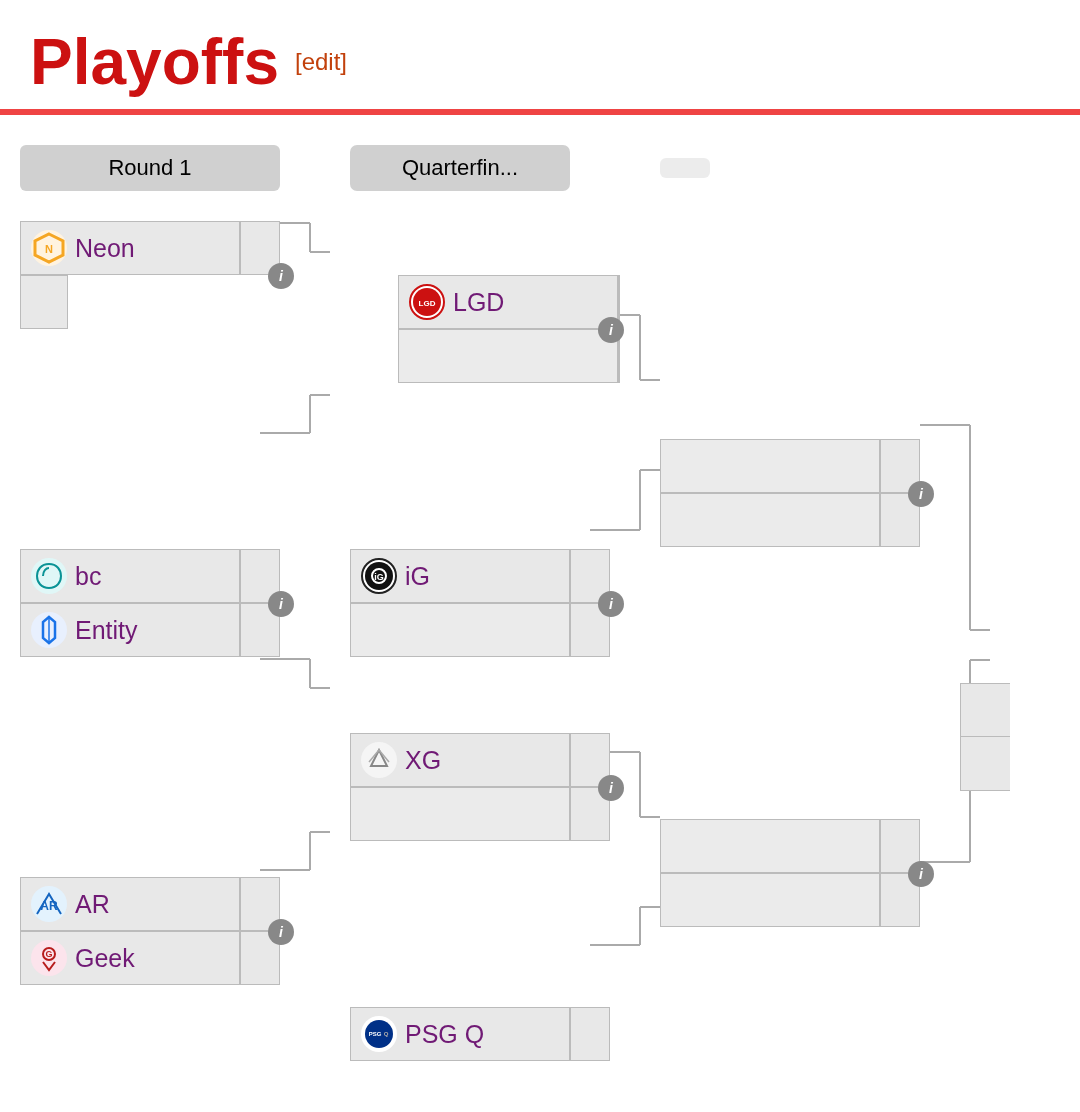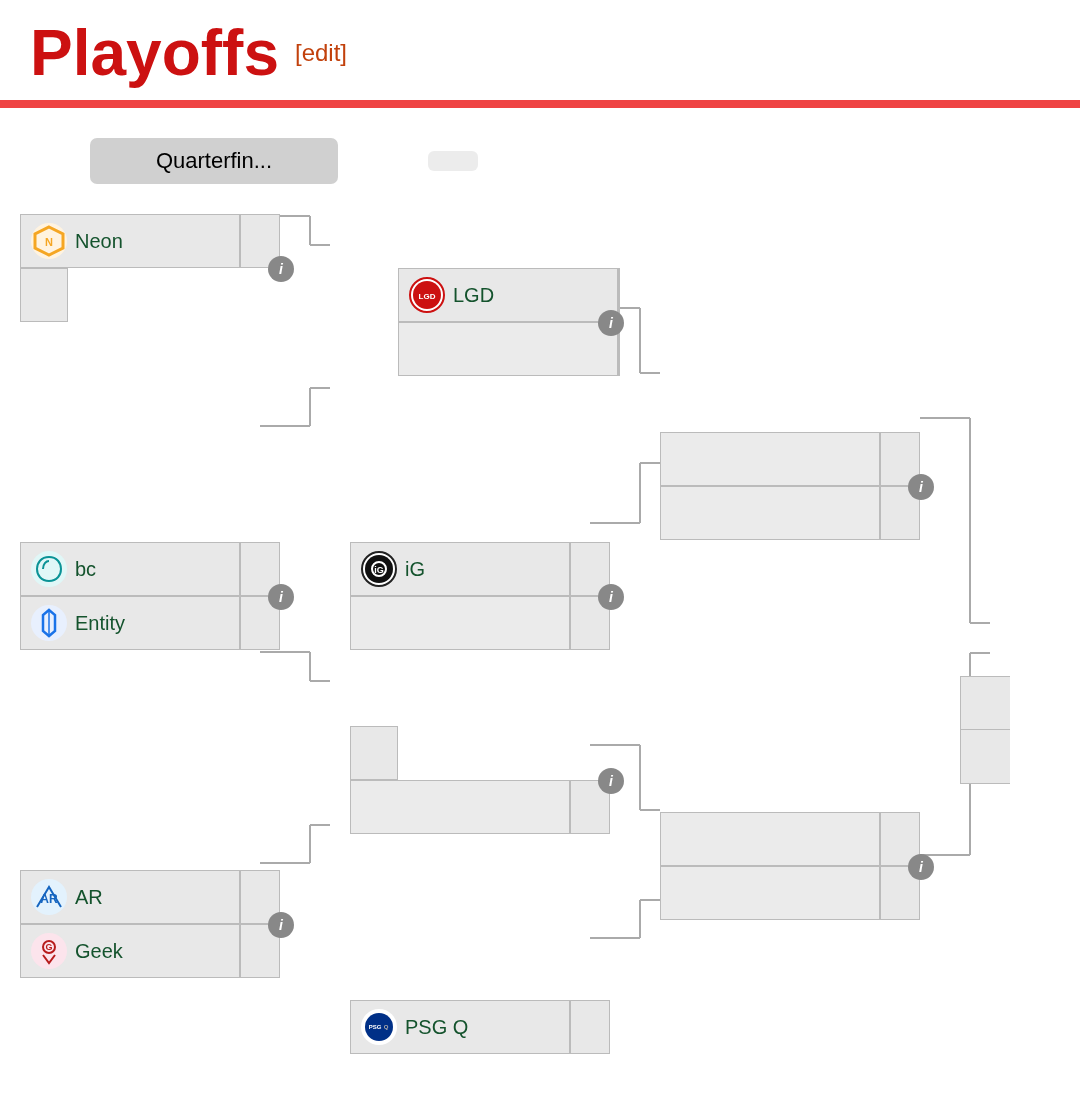--- a/index.html
+++ b/index.html
@@ -4,22 +4,22 @@
   <style>
     * { box-sizing: border-box; margin: 0; padding: 0; }
     body {
       font-family: Arial, sans-serif;
       background: #fff;
       width: 1080px;
       min-height: 1112px;
       overflow-x: hidden;
     }
     .page-header {
-      padding: 16px 30px 10px;
-      border-bottom: 8px solid #ef4444;
+      padding: 25px 30px 10px;
+      border-bottom: 6px solid #ef4444;
       display: flex;
       align-items: center;
       gap: 16px;
     }
     .page-title {
       font-size: 64px;
       font-weight: bold;
       color: #cc1111;
     }
     .edit-link {
@@ -54,23 +54,23 @@
       border-radius: 50%;
       display: flex;
       align-items: center;
       justify-content: center;
       font-size: 18px;
       font-weight: bold;
       overflow: hidden;
       flex-shrink: 0;
     }
     .team-name {
-      font-size: 20px;
+      font-size: 25px;
       font-weight: normal;
-      color: #14532d;
+      color: #701a75;
     }
     .info-badge {
       width: 26px;
       height: 26px;
       border-radius: 50%;
       background: #888;
       color: #fff;
       display: flex;
       align-items: center;
       justify-content: center;
@@ -117,22 +117,23 @@
 <body>
 
 <div class="page-header">
   <span class="page-title">Playoffs</span>
   <a class="edit-link">[edit]</a>
 </div>
 
 <div style="position:relative; padding: 30px 20px; width:1080px;">
 
   <div style="display:flex; flex-direction:row; margin-bottom:30px; align-items:center;">
+    <div class="round-header" style="width:260px;">Round 1</div>
     <div style="width:70px;"></div>
-    <div class="round-header" style="width:248px;border-radius:7px;">Quarterfin...</div>
+    <div class="round-header" style="width:220px;border-radius:7px;">Quarterfin...</div>
     <div style="width:50px;"></div>
     <div style="width:40px;"></div>
     <div class="round-header" style="width:50px; opacity:0.4;"></div>
   </div>
 
   <svg class="connectors" width="1080" height="1000">
 
     <line x1="260" y1="108" x2="310" y2="108" stroke="#aaa" stroke-width="2"></line>
     <line x1="310" y1="108" x2="310" y2="137" stroke="#aaa" stroke-width="2"></line>
     <line x1="310" y1="137" x2="330" y2="137" stroke="#aaa" stroke-width="2"></line>
@@ -298,20 +299,29 @@
         <div class="team-row">
           <div class="team-slot" style="background:#ebebeb;">
           </div>
           <div class="score-box"></div>
         </div>
         <div class="info-badge" style="right:-14px; top:42px;">i</div>
       </div>
 
       <div class="match-block" style="margin-bottom:166px; position:relative;">
         <div class="team-row">
+          <div class="team-slot">
+            <div class="team-logo" style="background:#f5f5f5;">
+              <svg width="32" height="32" viewBox="0 0 32 32">
+                <path d="M16 6 L8 22 L24 22 Z" fill="none" stroke="#888" stroke-width="2"></path>
+                <path d="M6 18 L16 6 L26 18" fill="none" stroke="#aaa" stroke-width="1.5"></path>
+              </svg>
+            </div>
+            <span class="team-name">XG</span>
+          </div>
           <div class="score-box"></div>
         </div>
         <div class="team-row">
           <div class="team-slot" style="background:#ebebeb;">
           </div>
           <div class="score-box"></div>
         </div>
         <div class="info-badge" style="right:-14px; top:42px;">i</div>
       </div>
 

